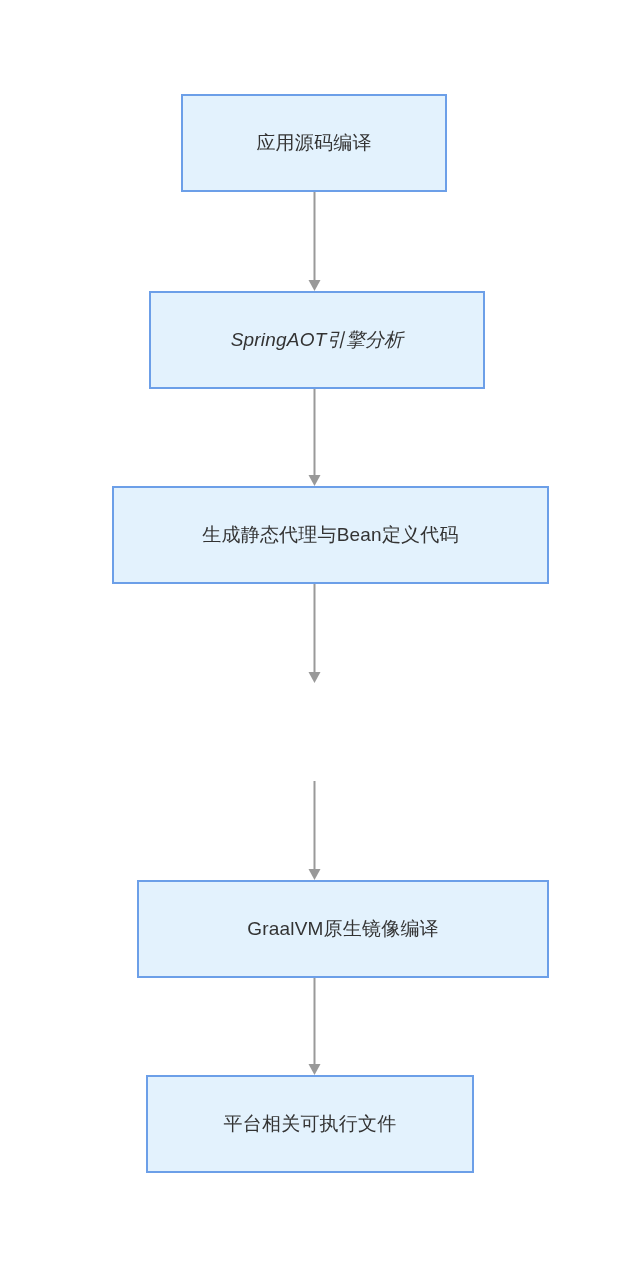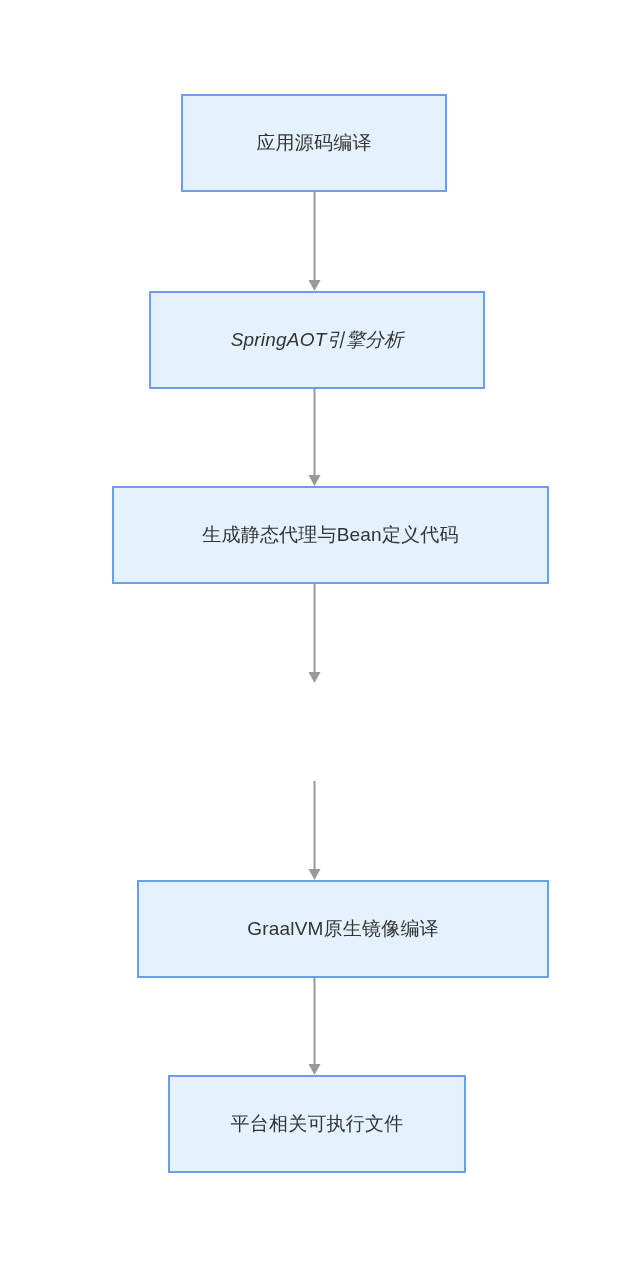--- a/index.html
+++ b/index.html
@@ -100,17 +100,17 @@
 
   <div class="node" style="left:96px; top:486px; width:437px; height:98px;margin-left:16px;">
     <span class="node-label">生成静态代理与Bean定义代码</span>
   </div>
 
 
   <div class="node" style="left:137px; top:880px; width:412px; height:98px;">
     <span class="node-label">GraalVM原生镜像编译</span>
   </div>
 
-  <div class="node" style="left:146px; top:1075px; width:298px; height:98px;margin-left:22px;">
+  <div class="node" style="left:146px; top:1075px; width:328px; height:98px;">
     <span class="node-label">平台相关可执行文件</span>
   </div>
 
 </div>
 
 </body></html>

